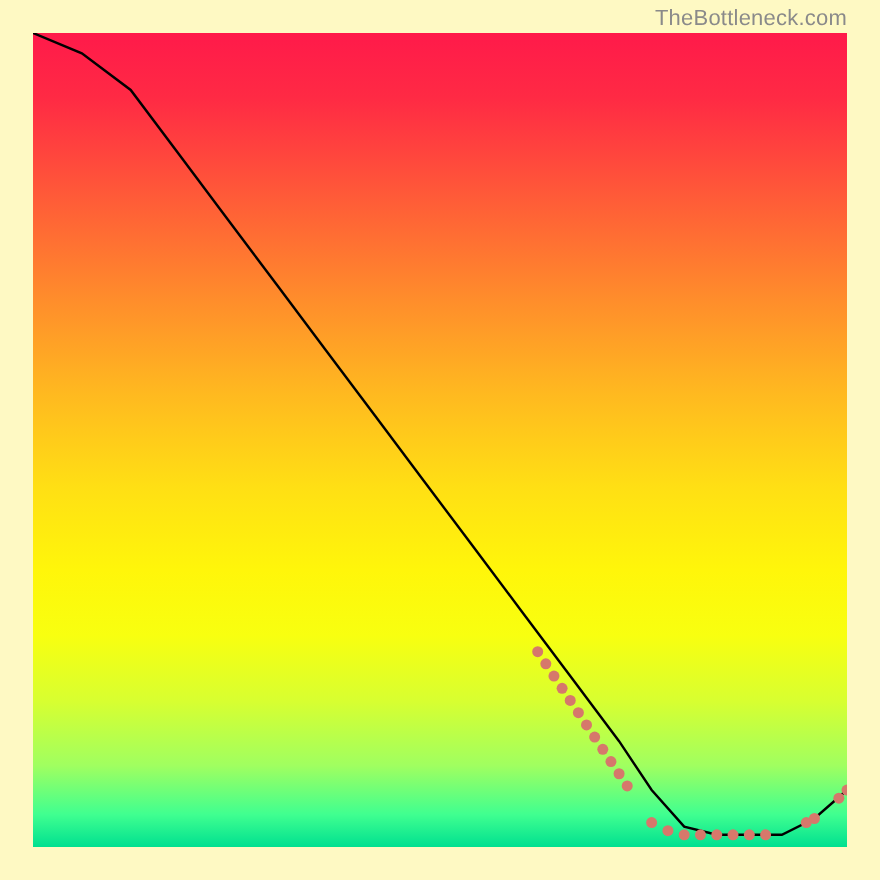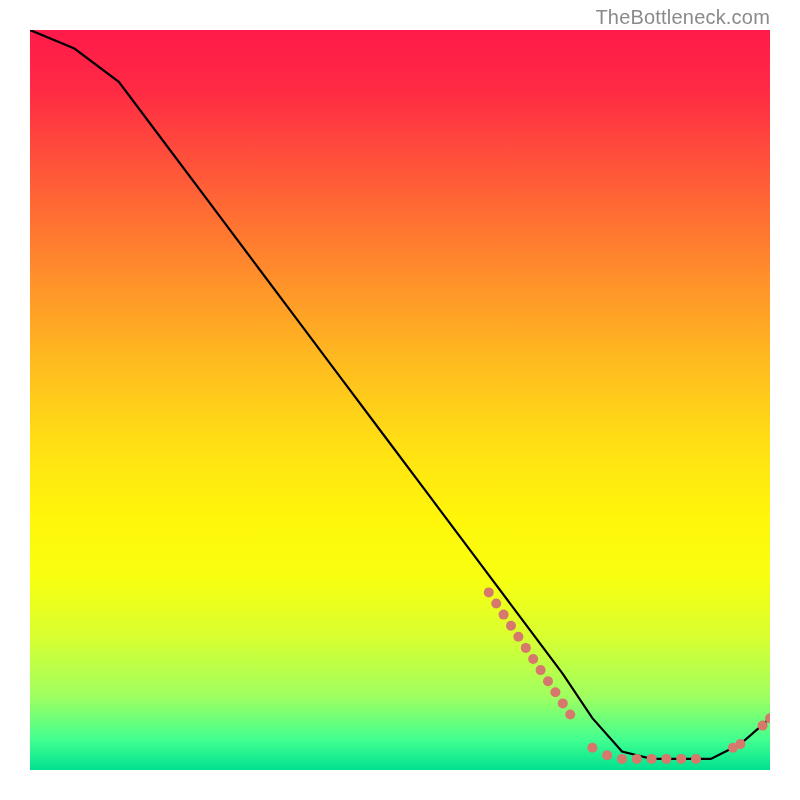--- a/index.html
+++ b/index.html
@@ -7,21 +7,21 @@
     padding: 0;
     width: 800px;
     height: 800px;
     background: #000;
     overflow: hidden;
   }
   .chart-container {
     position: relative;
     width: 800px;
     height: 800px;
-    background: #ffffff;
+    background: #fef9c3;
   }
   .plot-area {
     position: absolute;
     left: 30px;
     top: 30px;
     width: 740px;
     height: 740px;
     background: linear-gradient(to bottom,
       #ff1a4a 0%,
       #ff2a44 8%,

